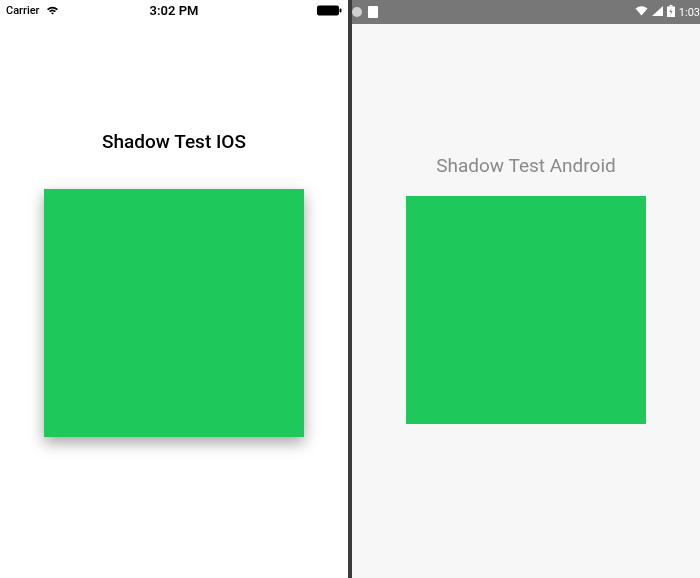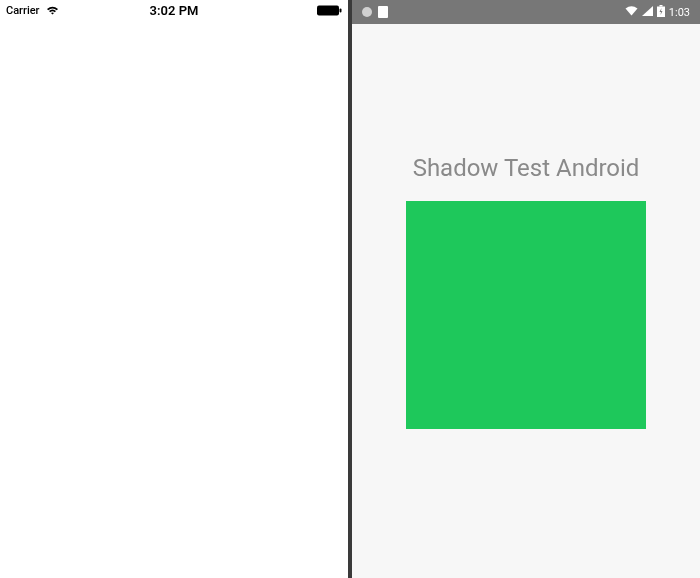--- a/index.html
+++ b/index.html
@@ -52,21 +52,21 @@
     .ios-wifi { display: inline-flex; }
     .ios-battery { display: inline-flex; }
 
     
     .android-status {
       height: 24px;
       background: #777777;
       display: flex;
       align-items: center;
       justify-content: space-between;
-      padding: 0 10px;
+      padding: 0 0;
       color: #fff;
       font-size: 11px;
     }
     .android-status-left { display: flex; align-items: center; gap: 6px; }
     .android-status-right { display: flex; align-items: center; gap: 4px; }
     .android-circle {
       width: 10px; height: 10px; border-radius: 50%;
       background: #d0d0d0;
     }
     .android-card {
@@ -81,21 +81,21 @@
       flex-direction: column;
       align-items: center;
     }
     .ios .title {
       font-size: 19px;
       font-weight: 500;
       color: #000;
       margin-bottom: 36px;
     }
     .android .title {
-      font-size: 24px;
+      font-size: 19px;
       font-weight: 400;
       color: #8a8a8a;
       margin-bottom: 19px;
     }
     .android .content { padding-top: 130px; }
 
     .box {
       background: #1ec85b;
     }
     .ios .box {
@@ -124,20 +124,24 @@
     <div class="ios-status-center">3:02 PM</div>
     <div class="ios-status-right">
       <span class="ios-battery">
         <svg width="25" height="11" viewBox="0 0 25 11">
             <rect x="0" y="0.5" width="22" height="10" rx="2" fill="#000"></rect>
             <rect x="22.5" y="3.5" width="2" height="4" rx="1" fill="#000"></rect>
           </svg>
       </span>
     </div>
   </div>
+  <div class="content">
+    <div class="title">Shadow Test IOS</div>
+    <div class="box"></div>
+  </div>
 </div>
 
 <div class="divider"></div>
 
 <div class="phone android">
   <div class="android-status">
     <div class="android-status-left">
       <span class="android-circle"></span>
       <span class="android-card"></span>
     </div>

